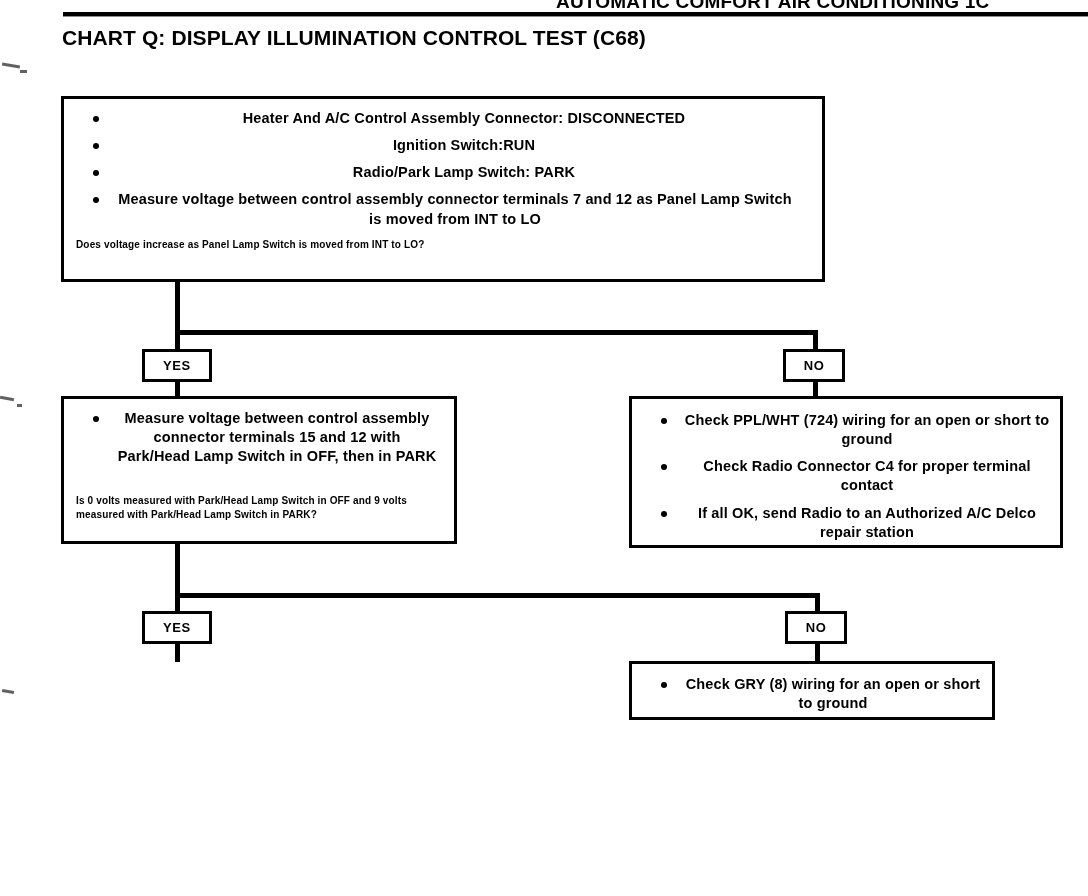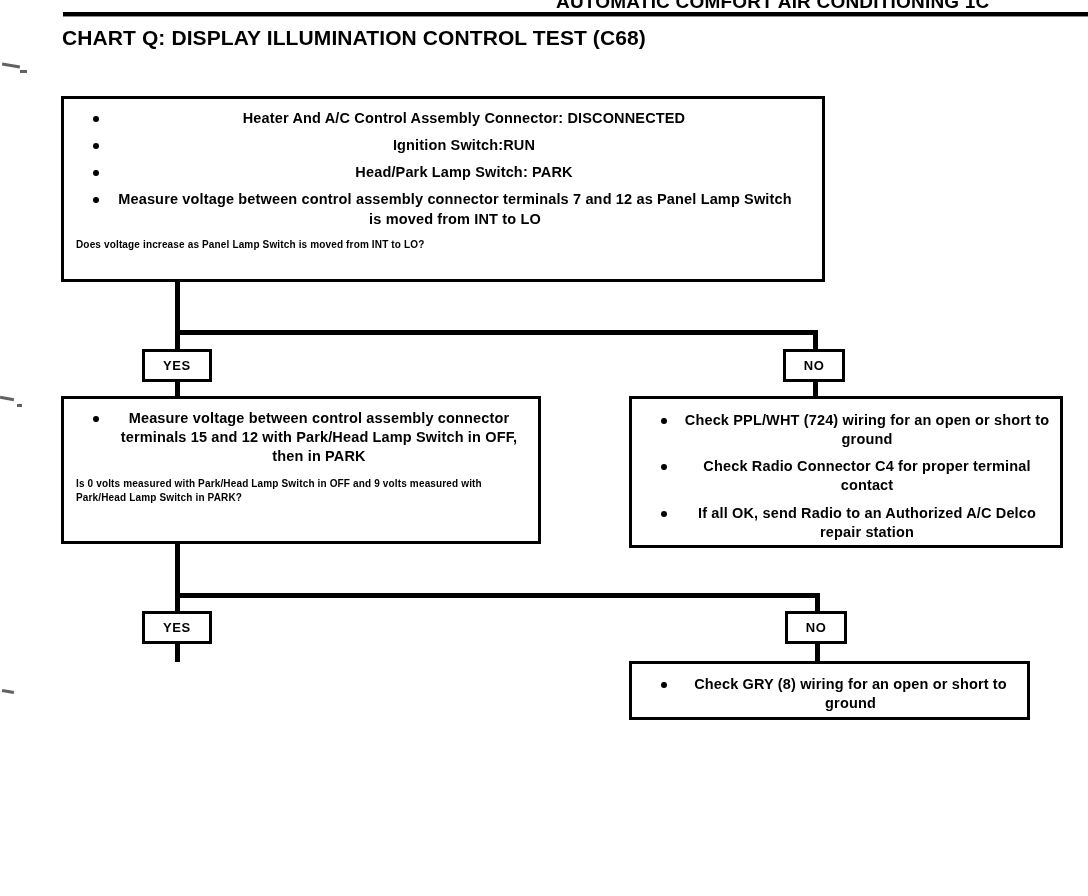--- a/index.html
+++ b/index.html
@@ -103,21 +103,21 @@
     background: #000;
     border-radius: 50%;
   }
   .question {
     font-size: 10px;
     font-weight: bold;
     line-height: 1.32;
     letter-spacing: 0.15px;
     margin-top: 9px;
   }
-  .question.tight { margin-top: 11px; }
+  .question.tight { margin-top: 28px; }
 
   
   .decision {
     position: absolute;
     border: 3px solid #000;
     background: #fff;
     box-sizing: border-box;
     display: flex;
     align-items: center;
     justify-content: center;
@@ -160,39 +160,39 @@
   <div class="artifact" style="left:20px; top:70px; width:7px; height:3px;"></div>
   <div class="artifact" style="left:0px; top:397px; width:14px; height:3px; transform:rotate(10deg);"></div>
   <div class="artifact" style="left:17px; top:404px; width:5px; height:3px;"></div>
   <div class="artifact" style="left:2px; top:690px; width:12px; height:3px; transform:rotate(10deg);"></div>
 
   <div class="box" style="left:61px; top:96px; width:764px; height:186px;">
     <div class="content">
       <ul class="bullets">
         <li>Heater And A/C Control Assembly Connector: DISCONNECTED</li>
         <li>Ignition Switch:RUN</li>
-        <li>Head/Park Lamp Switch: PARK</li>
+        <li>Radio/Park Lamp Switch: PARK</li>
         <li style="padding-right:18px;">Measure voltage between control assembly connector terminals 7 and 12 as Panel Lamp Switch is moved from INT to LO</li>
       </ul>
       <div class="question">Does voltage increase as Panel Lamp Switch is moved from INT to LO?</div>
     </div>
   </div>
 
   <div class="vline" style="left:175px; top:282px; height:50px;"></div>
   <div class="hline" style="left:175px; top:330px; width:643px;"></div>
   <div class="vline" style="left:175px; top:330px; height:20px;"></div>
   <div class="vline" style="left:813px; top:330px; height:20px;"></div>
 
   <div class="decision" style="left:142px; top:349px; width:70px; height:33px;">YES</div>
   <div class="decision" style="left:783px; top:349px; width:62px; height:33px;">NO</div>
 
   <div class="vline" style="left:175px; top:381px; height:16px;"></div>
   <div class="vline" style="left:813px; top:381px; height:16px;"></div>
 
-  <div class="box" style="left:61px; top:396px; width:480px; height:148px;">
+  <div class="box" style="left:61px; top:396px; width:396px; height:148px;">
     <div class="content">
       <ul class="bullets">
         <li style="padding-right:6px;">Measure voltage between control assembly connector terminals 15 and 12 with Park/Head Lamp Switch in OFF, then in PARK</li>
       </ul>
       <div class="question tight" style="padding-right:4px;">Is 0 volts measured with Park/Head Lamp Switch in OFF and 9 volts measured with Park/Head Lamp Switch in PARK?</div>
     </div>
   </div>
 
   <div class="box" style="left:629px; top:396px; width:434px; height:152px;">
     <div class="content" style="padding-top:12px;">
@@ -209,21 +209,21 @@
   <div class="vline" style="left:175px; top:593px; height:19px;"></div>
   <div class="vline" style="left:815px; top:593px; height:19px;"></div>
 
   <div class="decision" style="left:142px; top:611px; width:70px; height:33px;">YES</div>
   <div class="decision" style="left:785px; top:611px; width:62px; height:33px;">NO</div>
 
   <div class="vline" style="left:175px; top:643px; height:19px;"></div>
   <div class="vline" style="left:815px; top:643px; height:19px;"></div>
 
 
-  <div class="box" style="left:629px; top:661px; width:401px; height:59px;">
+  <div class="box" style="left:629px; top:661px; width:366px; height:59px;">
     <div class="content" style="padding-top:11px;">
       <ul class="bullets">
         <li>Check GRY (8) wiring for an open or short to ground</li>
       </ul>
     </div>
   </div>
 
 </div>
 
 </body></html>

